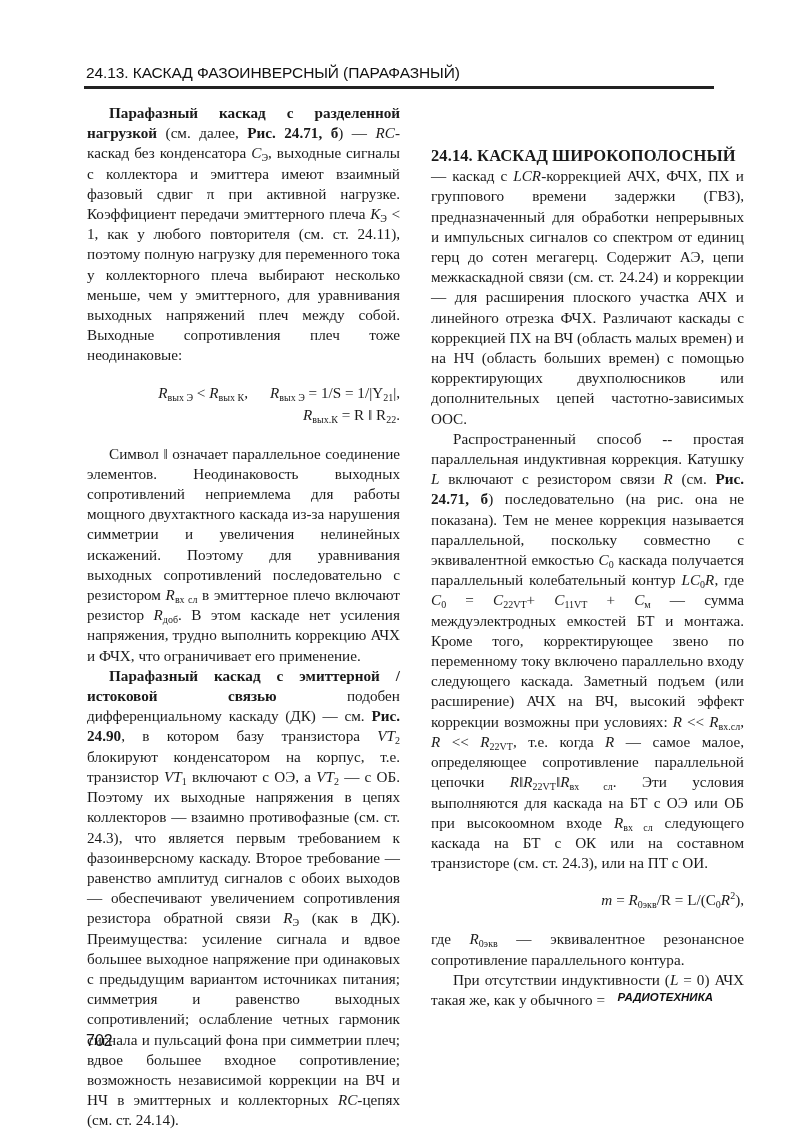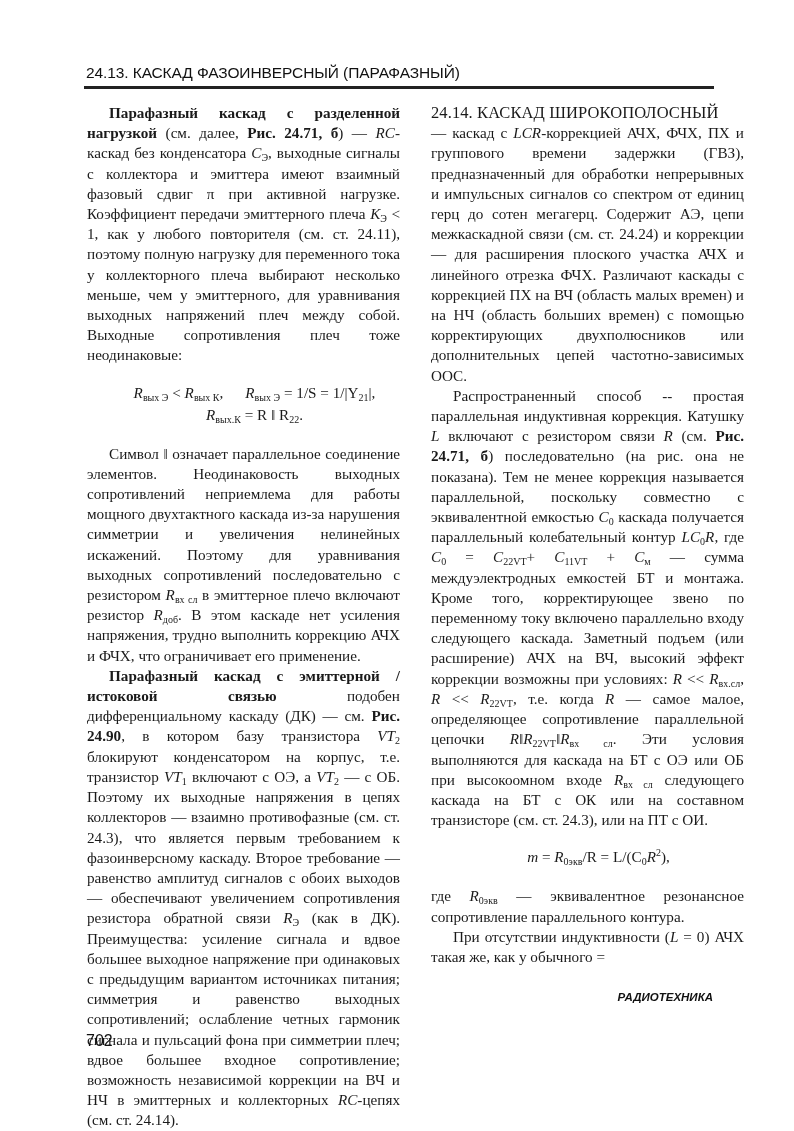--- a/index.html
+++ b/index.html
@@ -12,23 +12,23 @@
   .col { position:absolute; top:103px; width:313px; font-size:15.2px; line-height:20.2px;
          text-align:justify; }
   .col.left { left:87px; }
   .col.right { left:431px; }
   p { margin:0; text-indent:22px; }
   p.noindent { text-indent:0; }
   b { font-weight:bold; }
   i { font-style:italic; }
   sub { font-size:10px; vertical-align:-3px; line-height:0; }
   sup { font-size:10px; vertical-align:6px; line-height:0; }
-  .formula { margin:16px 0 18px 22px; text-indent:0; text-align:center; line-height:22px; }
+  .formula { margin:16px 0 18px 22px; text-indent:0; text-align:right; line-height:22px; }
   .formula .gap { display:inline-block; width:22px; }
-  .section-title { font-weight:normal; font-size:16.5px; text-indent:0; letter-spacing:0.1px; }
+  .section-title { font-weight:bold; font-size:16.5px; text-indent:0; letter-spacing:0.1px;margin-top:43px; }
   .footer-page { position:absolute; left:86px; top:1032px;
                  font-family:"Liberation Sans", "DejaVu Sans", sans-serif; font-size:16px; color:#111; }
   .footer-title { position:absolute; right:81px; top:991px;
                   font-family:"Liberation Sans", "DejaVu Sans", sans-serif; font-size:11.5px;
                   font-style:italic; font-weight:bold; color:#111; }
 </style>
 </head>
 <body>
 
 <div class="header">24.13. КАСКАД ФАЗОИНВЕРСНЫЙ (ПАРАФАЗНЫЙ)</div>

